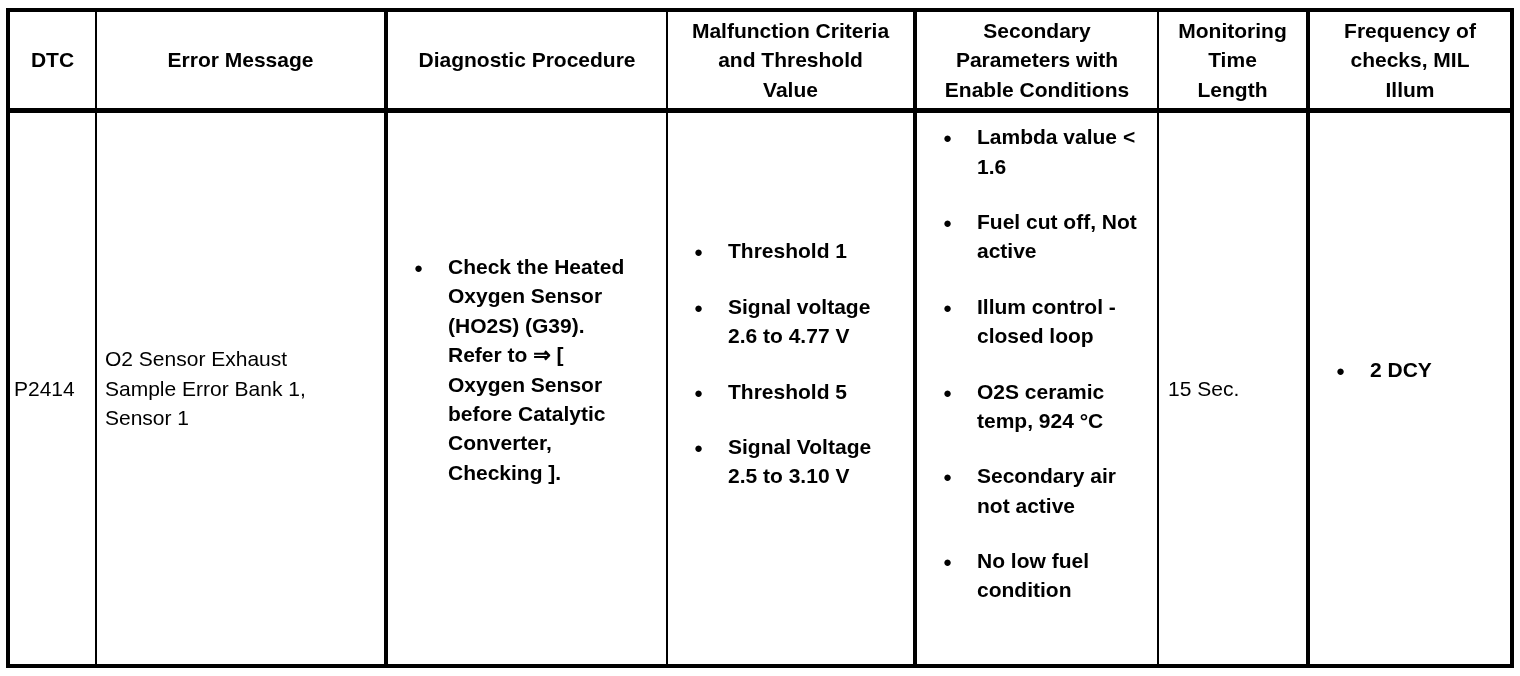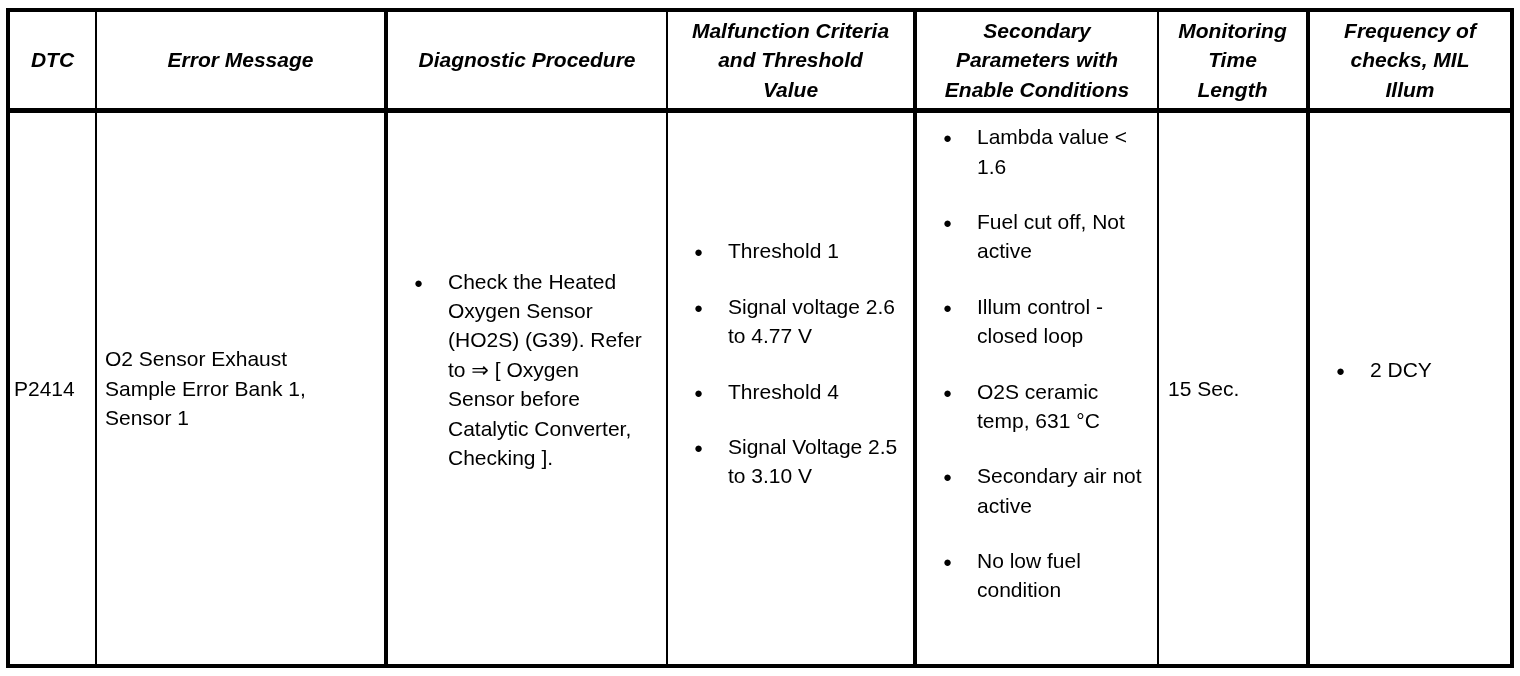--- a/index.html
+++ b/index.html
@@ -37,21 +37,20 @@
   }
   thead th {
     height: 96px;
     border-bottom-width: 5px;
     font-size: 21px;
     font-weight: bold;
     line-height: 1.4;
     text-align: center;
     vertical-align: middle;
     white-space: pre-line;
-    font-style: italic;
   }
   tbody td {
     font-size: 21px;
     line-height: 1.4;
     vertical-align: middle;
     text-align: left;
   }
   td.cell-dtc { padding-left: 4px; }
   td.cell-monitoring { padding-left: 9px; }
   td.cell-error { padding-left: 8px; margin-left: 42px; }
@@ -59,20 +58,21 @@
   
   ul.blist {
     list-style: none;
     margin: 0 0 50px 0;
     padding: 0 0 0 26px;
   }
   ul.blist li {
     position: relative;
     padding-left: 34px;
     margin-bottom: 26px;
+    font-weight: bold;
   }
   ul.blist li:last-child { margin-bottom: 0; margin-top: 12px; }
   ul.blist li::before {
     content: "\25CF";
     position: absolute;
     left: 0;
     top: 5px;
     font-size: 15px;
   }
   ul.blist.w-diag li { max-width: 196px; }
@@ -122,30 +122,30 @@
         </td>
         <td>
           <ul class="blist w-diag">
               <li>Check the Heated Oxygen Sensor (HO2S) (G39). Refer to ⇒ [ Oxygen Sensor before Catalytic Converter, Checking ].</li>
             </ul>
         </td>
         <td>
           <ul class="blist w-malf">
               <li>Threshold 1</li>
               <li>Signal voltage 2.6 to 4.77 V</li>
-              <li>Threshold 4</li>
+              <li>Threshold 5</li>
               <li>Signal Voltage 2.5 to 3.10 V</li>
             </ul>
         </td>
         <td>
           <ul class="blist w-sec">
               <li>Lambda value &lt; 1.6</li>
               <li>Fuel cut off, Not active</li>
               <li>Illum control - closed loop</li>
-              <li>O2S ceramic temp, 631 °C</li>
+              <li>O2S ceramic temp, 924 °C</li>
               <li>Secondary air not active</li>
               <li>No low fuel condition</li>
             </ul>
         </td>
         <td class="cell-monitoring">
           <div>15 Sec.</div>
         </td>
         <td>
           <ul class="blist">
               <li>2 DCY</li>

